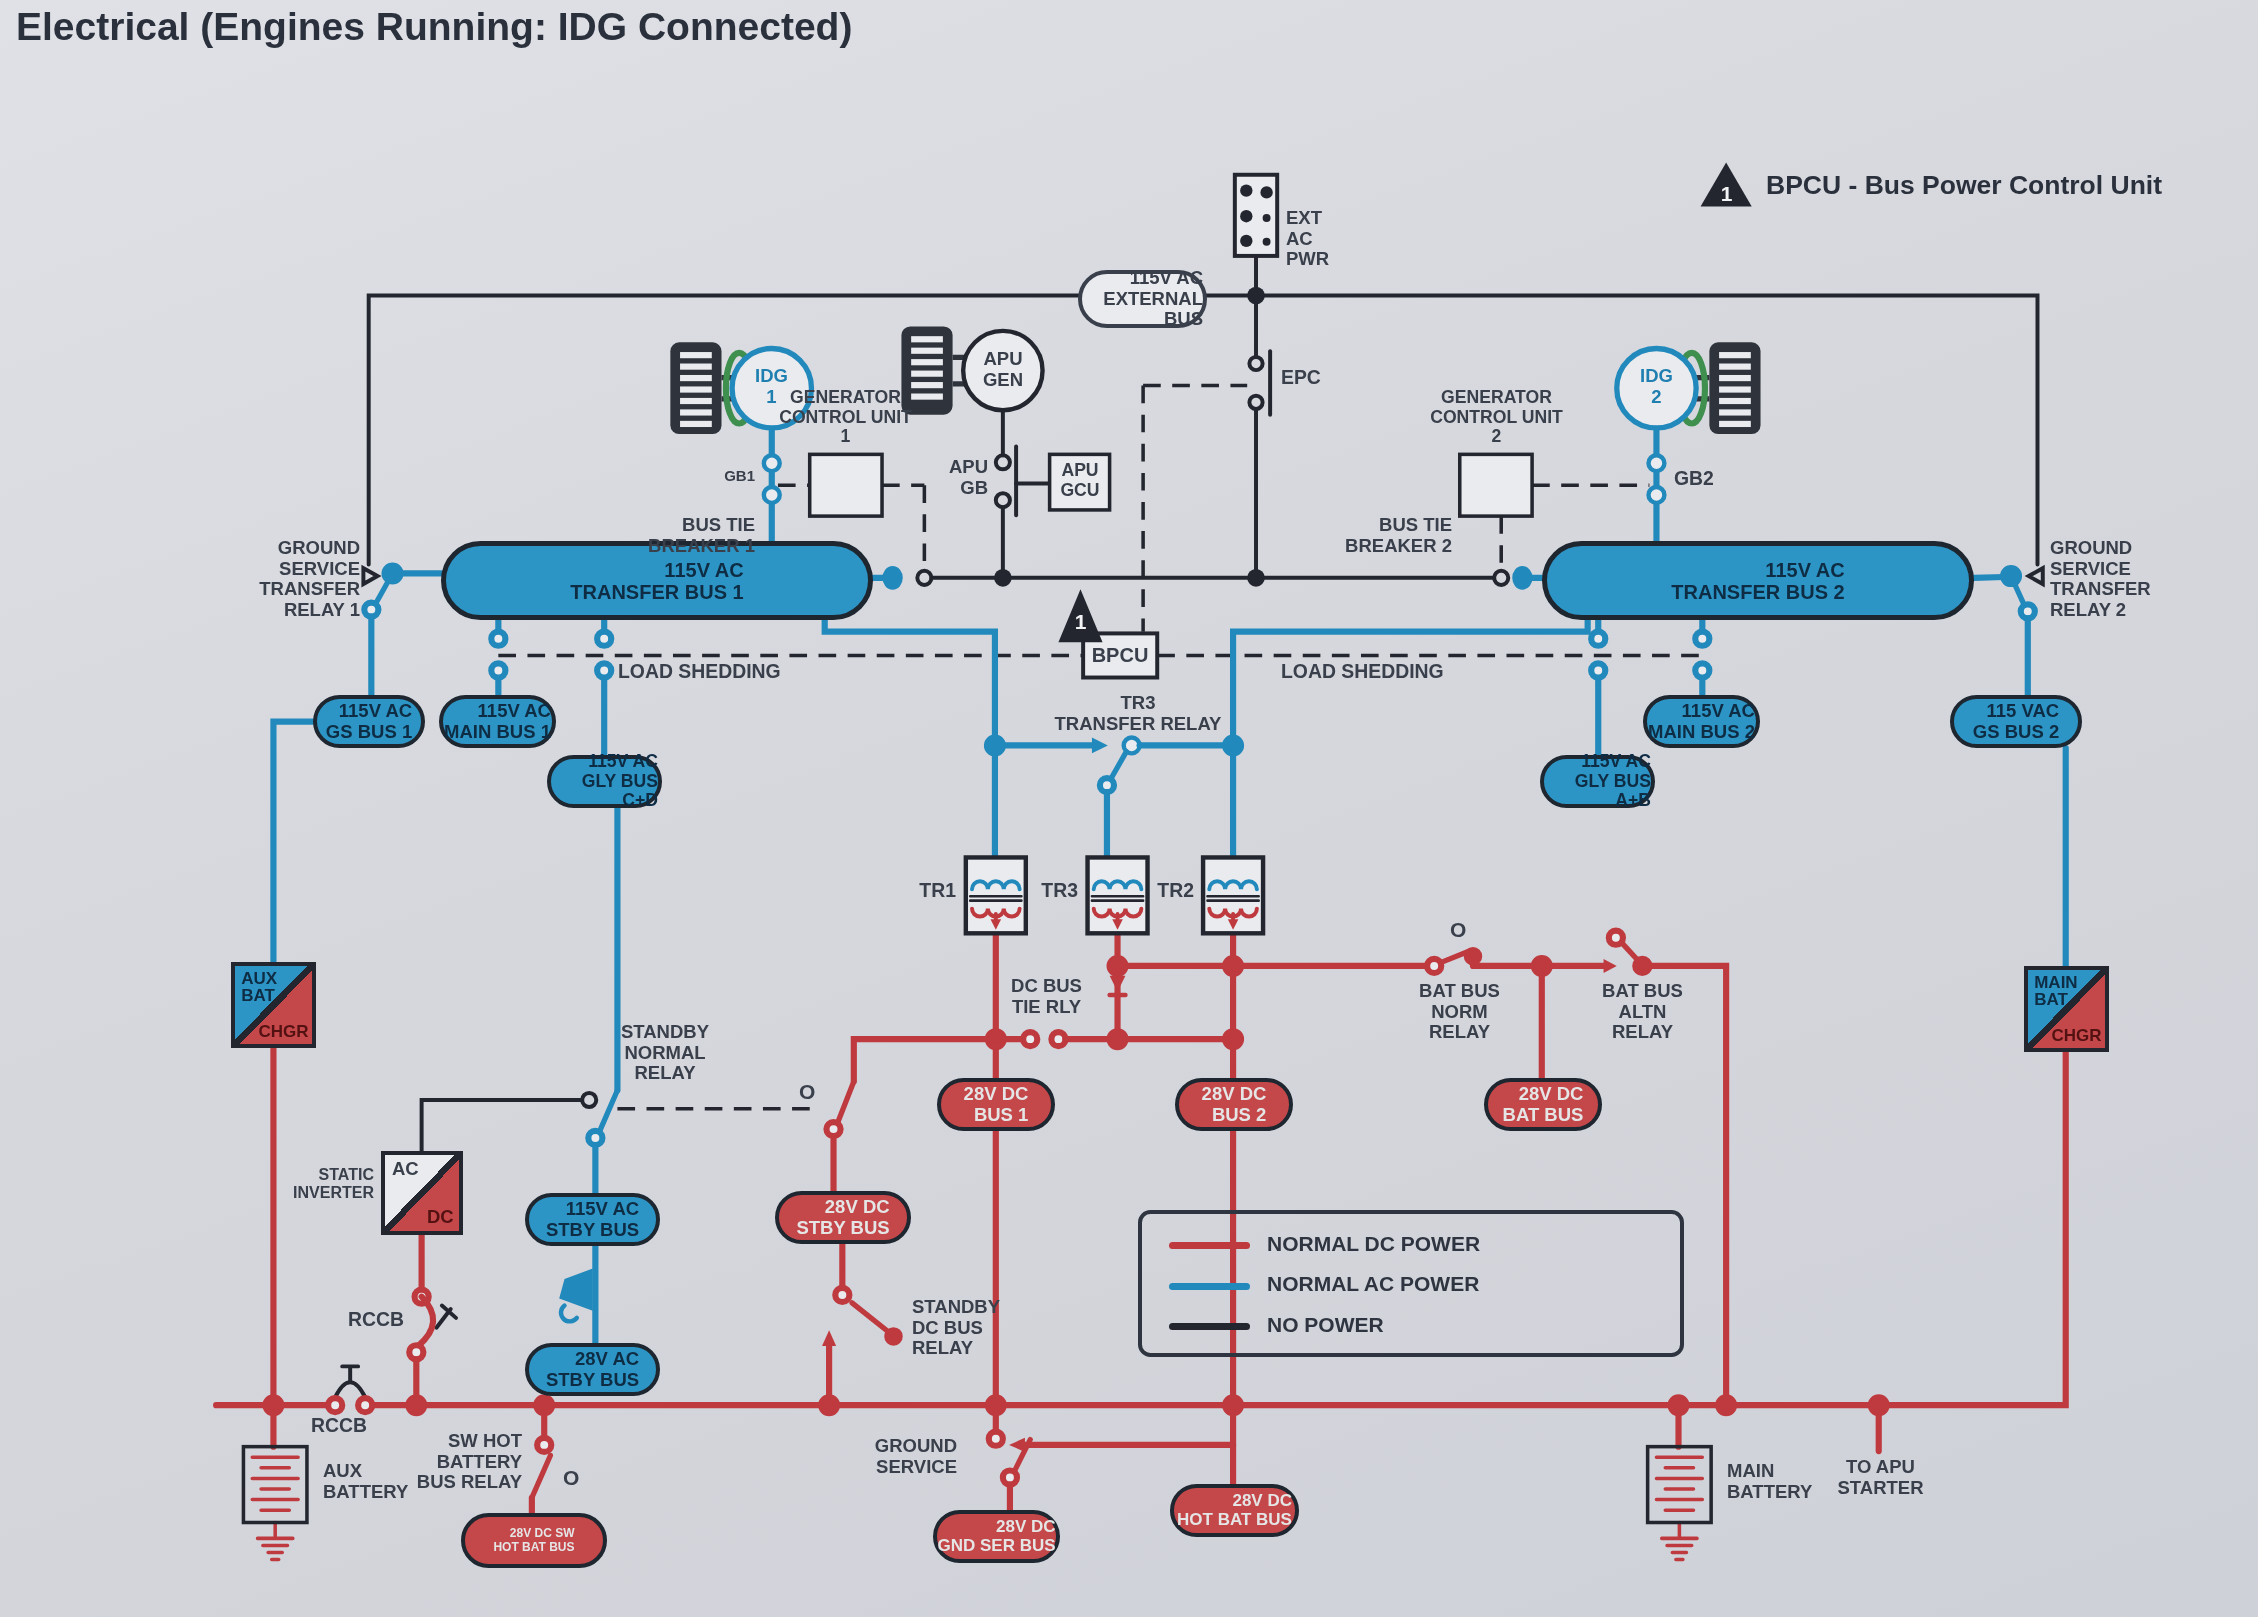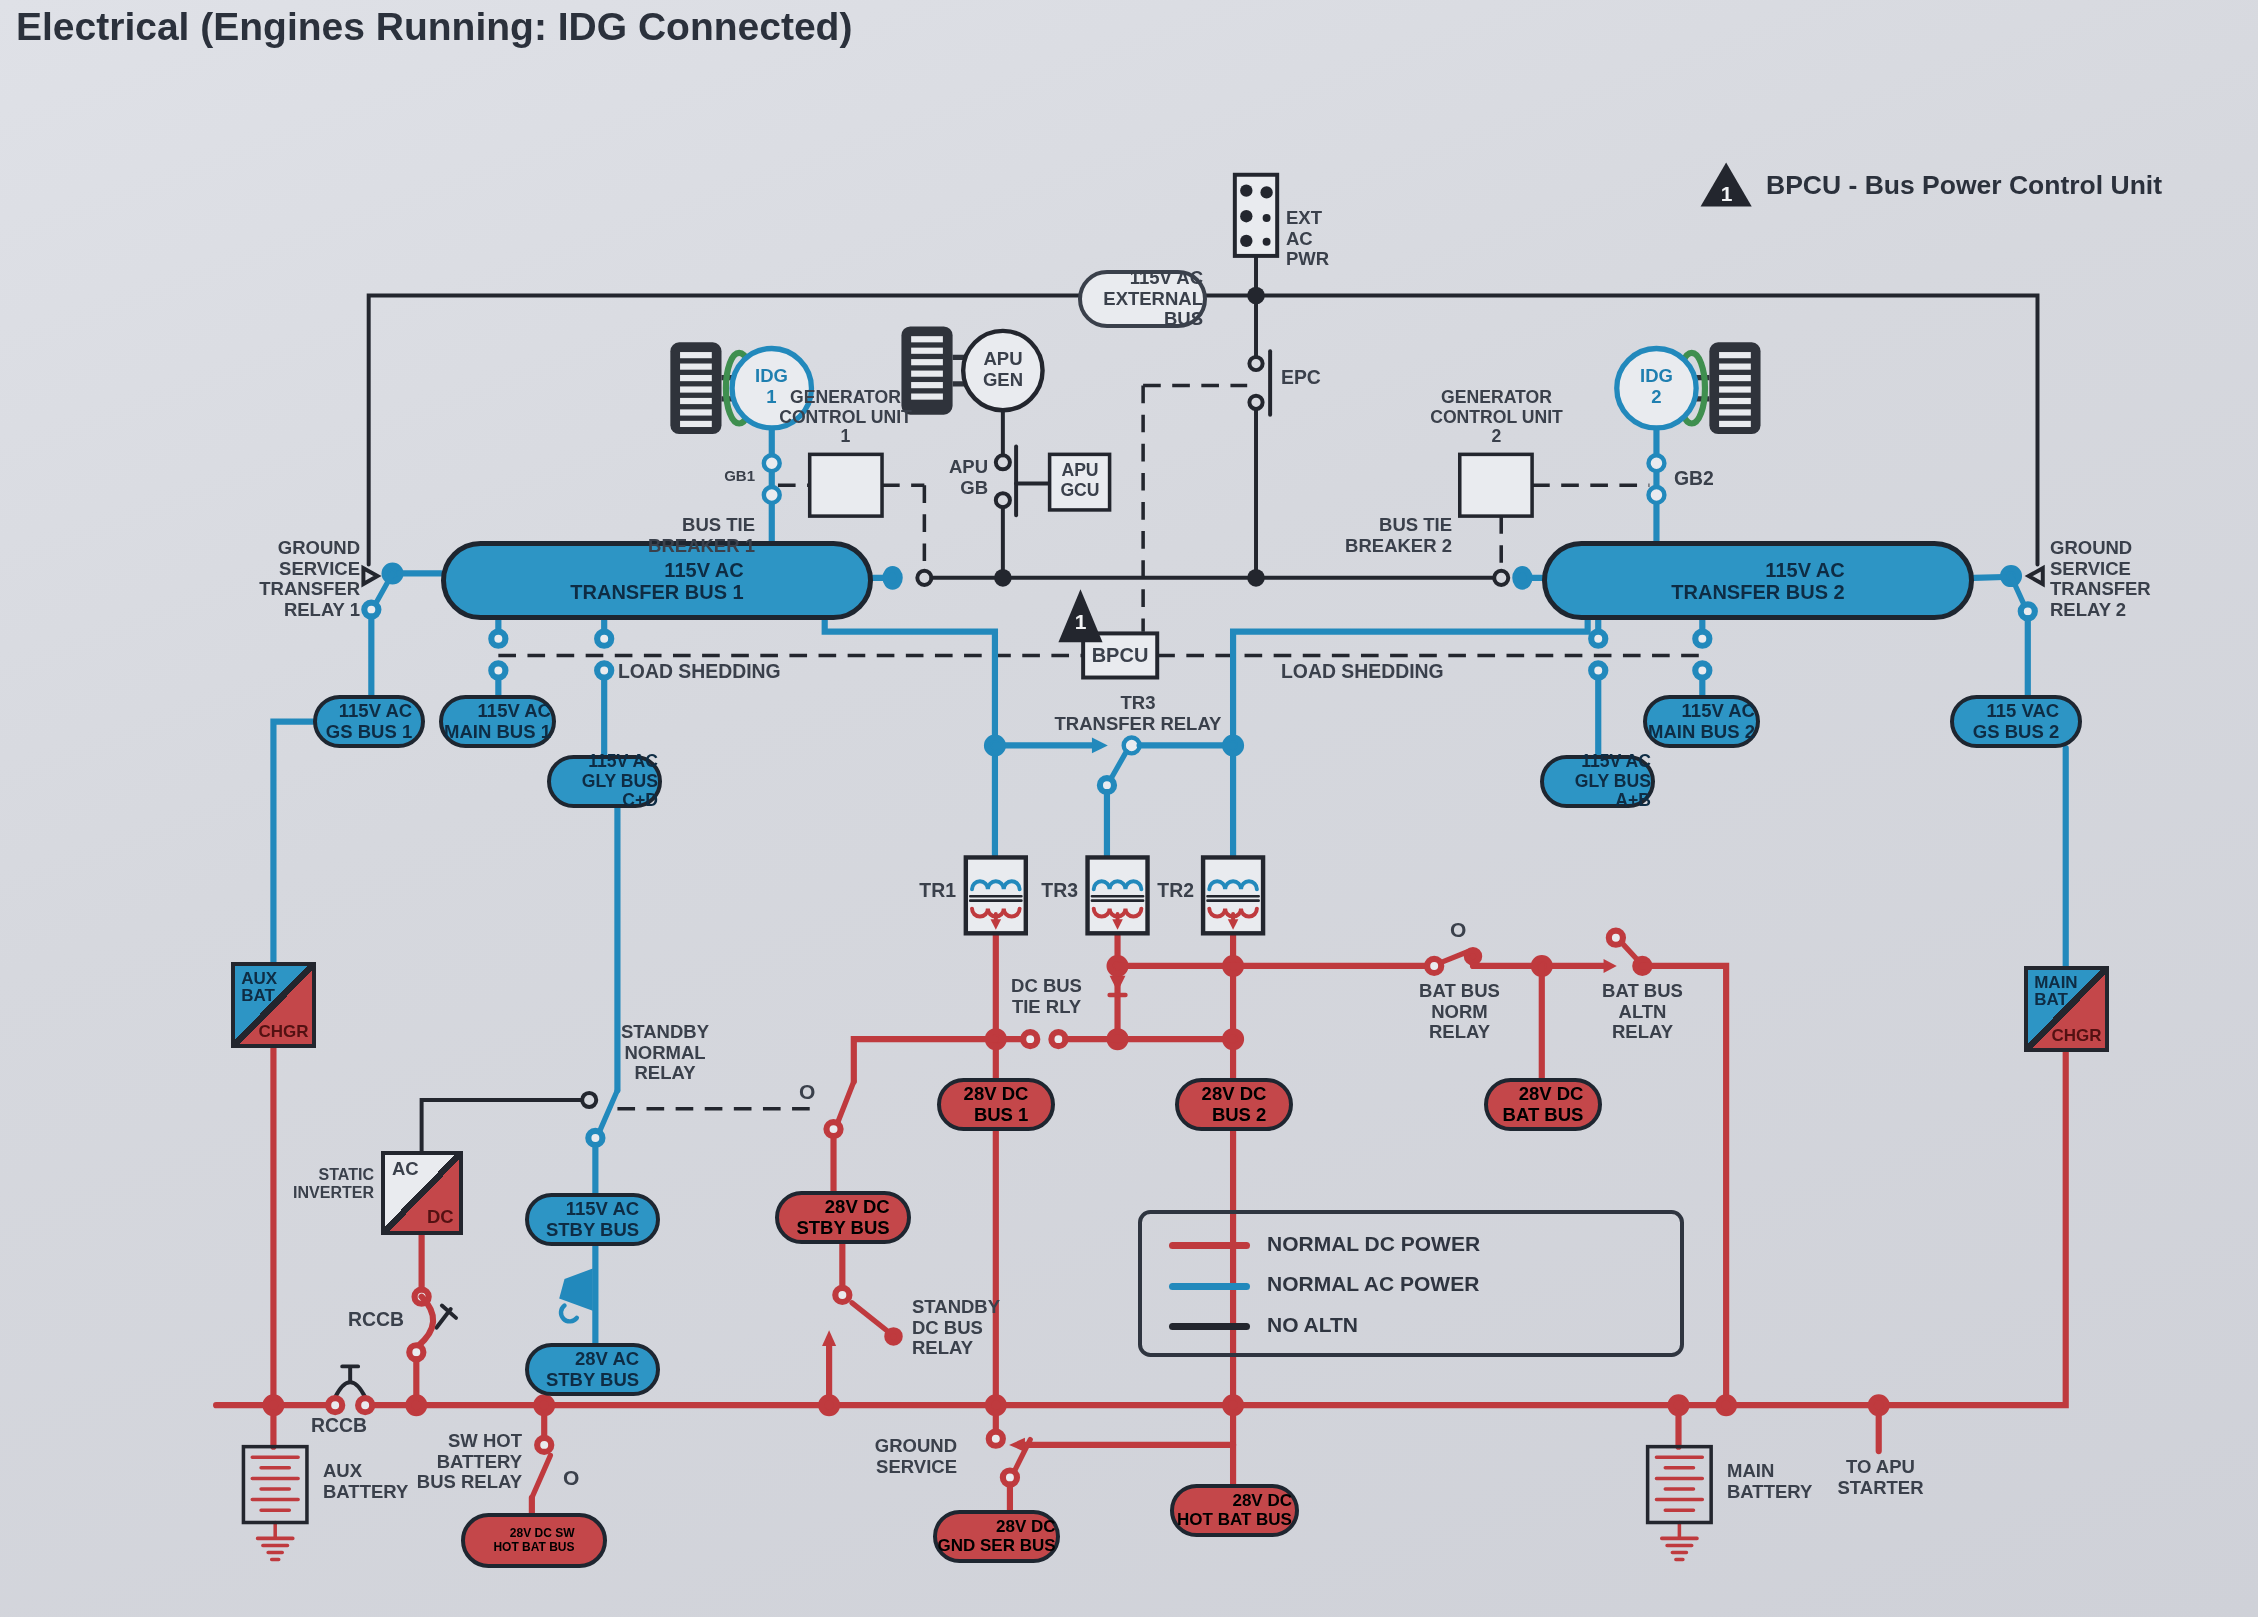--- a/index.html
+++ b/index.html
@@ -7,21 +7,21 @@
         background:linear-gradient(160deg,#dfe1e7 0%,#d6d8de 40%,#cfd1d8 100%);
         font-family:"Liberation Sans",sans-serif;}
   svg{position:absolute;left:0;top:0;}
   .lbl{position:absolute;font-weight:bold;color:#3a404b;white-space:pre-line;
        line-height:1.12;font-size:18.5px;}
   .ctr{text-align:center;} .rgt{text-align:right;}
   .pill{position:absolute;border:4.4px solid #1e2630;border-radius:30px;display:flex;
         align-items:center;justify-content:center;text-align:right;font-weight:bold;
         white-space:pre-line;line-height:1.1;font-size:18.5px;box-sizing:border-box;}
   .pb{background:#2d95c5;color:#0e2c44;}
-  .pr{background:#c4474a;color:#000000;}
+  .pr{background:#c4474a;color:#e5e5e5;}
   .pw{background:#e9ebef;color:#3a404b;}
   .big{border-radius:41px;font-size:20px;border-width:5.3px;}
   .splitbox{position:absolute;border:4.4px solid #23262e;box-sizing:border-box;}
   .sb-text{position:absolute;font-weight:bold;white-space:pre-line;line-height:1.05;}
   .legend{position:absolute;border:4.4px solid #2f3540;border-radius:12.4px;}
   .lrow{position:absolute;height:7px;border-radius:3.5px;}
   .ltext{position:absolute;font-weight:bold;font-size:21px;color:#2f3540;}
   #title{position:absolute;left:16px;top:5.3px;font-size:39px;font-weight:bold;color:#2b313c;}
   .white{color:#f2f3f5;}
 </style>
@@ -432,17 +432,17 @@
 BATTERY</div>
 <div class="lbl ctr" style="left:1823px;top:1457px;width:115px;">TO APU
 STARTER</div>
 
 <div class="legend" style="left:1138px;top:1210px;width:538px;height:139px;">
   <div class="lrow" style="left:26.5px;top:28px;width:81px;background:#bf3a3e;"></div>
   <div class="ltext" style="left:125px;top:17.6px;">NORMAL DC POWER</div>
   <div class="lrow" style="left:26.5px;top:69px;width:81px;background:#2289bc;"></div>
   <div class="ltext" style="left:125px;top:58px;">NORMAL AC POWER</div>
   <div class="lrow" style="left:26.5px;top:109px;width:81px;background:#23262e;"></div>
-  <div class="ltext" style="left:125px;top:99px;">NO ALTN</div>
+  <div class="ltext" style="left:125px;top:99px;">NO POWER</div>
 </div>
 
 </div>
 
 
 </body></html>

